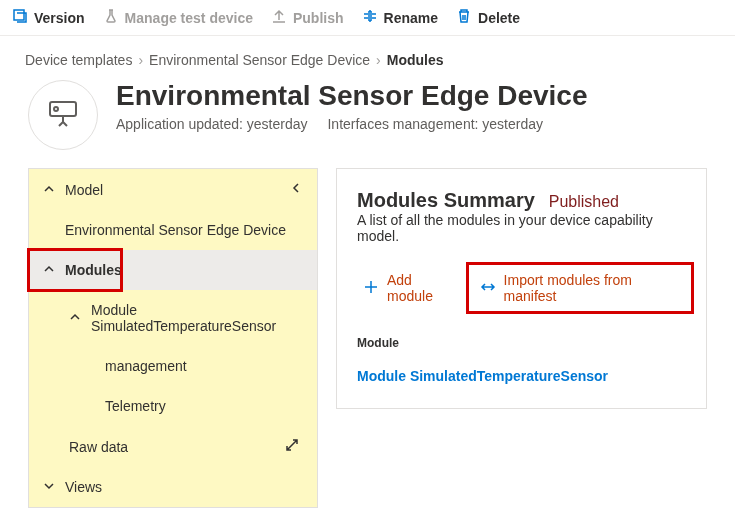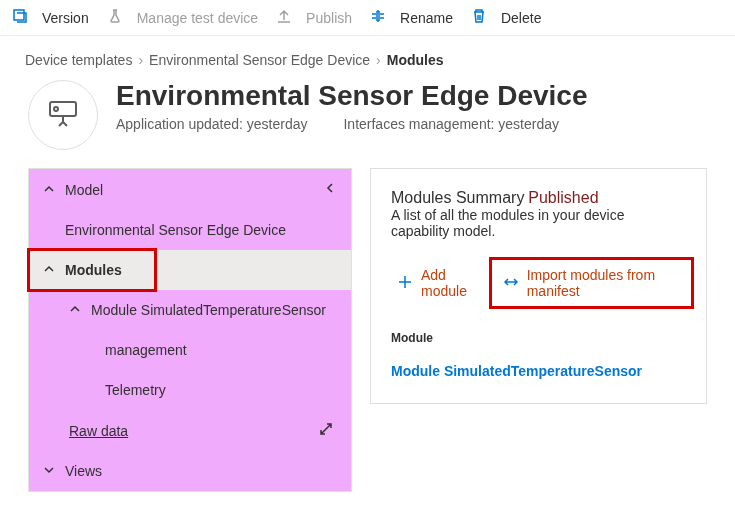--- a/index.html
+++ b/index.html
@@ -1,52 +1,52 @@
 <!DOCTYPE html>
 <html><head>
 <meta charset="utf-8">
 <style>
   * { box-sizing: border-box; margin: 0; padding: 0; }
   body { font-family: 'Segoe UI', Tahoma, sans-serif; font-size: 14px; color: #323130; background: #fff; width: 735px; }
   
   .toolbar { display: flex; align-items: center; gap: 18px; padding: 8px 12px; border-bottom: 1px solid #edebe9; }
-  .toolbar-item { display: flex; align-items: center; gap: 14px; color: #323130; cursor: pointer; }
+  .toolbar-item { display: flex; align-items: center; gap: 6px; color: #323130; cursor: pointer; font-weight: bold; }
   .toolbar-item.disabled { color: #a19f9d; cursor: default; }
   .toolbar-item svg { width: 16px; height: 16px; }
   
   .breadcrumb { display: flex; align-items: center; gap: 6px; padding: 16px 25px 4px; font-size: 14px; color: #605e5c; }
   .breadcrumb .sep { color: #a19f9d; }
   .breadcrumb .current { font-weight: 600; color: #323130; }
   
   .header { display: flex; align-items: flex-start; gap: 18px; padding: 8px 28px 18px; }
   .avatar-ring { width: 70px; height: 70px; border: 1px solid #e1dfdd; border-radius: 50%; display: flex; align-items: center; justify-content: center; flex-shrink: 0; }
   .avatar-ring svg { width: 36px; height: 36px; }
   .header-text h1 { font-size: 28px; font-weight: 600; color: #323130; margin-bottom: 4px; }
-  .header-text .meta { color: #605e5c; font-size: 14px; display: flex; gap: 36px; align-items: flex-end; }
+  .header-text .meta { color: #605e5c; font-size: 14px; display: flex; gap: 20px; align-items: flex-end; }
   
   .layout { display: flex; gap: 18px; padding: 0 28px 20px; align-items: flex-start; }
   
-  .sidebar { width: 324px; border: 1px solid #e1dfdd; background: #f0abfc; }
+  .sidebar { width: 290px; border: 1px solid #e1dfdd; background: #fef9c3; }
   .side-item { display: flex; align-items: center; padding: 12px 14px; cursor: pointer; position: relative; }
   .side-item.top { justify-content: space-between; }
   .side-item.lvl1 { padding-left: 36px; }
   .side-item.lvl2 { padding-left: 52px; }
   .side-item.lvl3 { padding-left: 76px; }
   .side-item.selected { background: #edebe9; font-weight: 600; }
   .side-item.raw { justify-content: space-between; }
   .chev { width: 12px; height: 12px; margin-right: 10px; flex-shrink: 0; }
   .chev-right { width: 14px; height: 14px; }
   .dblarrow { width: 14px; height: 14px; margin-right: 4px; }
   
   .highlight-box { border: 3px solid #d40000; position: absolute; pointer-events: none; }
   .hb1 { top: -2px; left: -2px; right: 194px; bottom: -2px; }
   .hb2 { top: -6px; left: -8px; right: -8px; bottom: -6px; }
   
   .panel { flex: 1; border: 1px solid #e1dfdd; padding: 20px 20px 24px; }
-  .panel h2 { display: inline-block; font-size: 16px; font-weight: 400; }
+  .panel h2 { display: inline-block; font-size: 20px; font-weight: 700; margin-right: 10px; }
   .panel .status { color: #7f1d1d; font-size: 16px; }
   .panel .desc { color: #323130; }
   .panel-actions { display: flex; align-items: center; gap: 10px; margin-top: 24px; }
   .action-btn { display: flex; align-items: center; gap: 8px; cursor: pointer; color: #c2410c; padding: 4px 6px; position: relative; }
   .action-btn svg { width: 16px; height: 16px; }
   .panel h3 { font-size: 12px; font-weight: 600; margin-top: 28px; }
   .module-link { display: block; margin-top: 18px; color: #0078d4; font-weight: 600; cursor: pointer; }
 </style>
 </head>
 <body>
@@ -165,21 +165,21 @@
     </div>
 
     <div class="side-item lvl3">
       <span>management</span>
     </div>
 
     <div class="side-item lvl3">
       <span>Telemetry</span>
     </div>
 
-    <div class="side-item raw" style="padding-left:40px;text-decoration:underline;">
+    <div class="side-item raw" style="padding-left:40px;">
       <span>Raw data</span>
       <span>
         <svg class="dblarrow" viewBox="0 0 14 14" fill="none" stroke="#323130" stroke-width="1.5">
             <path d="M2 12L12 2M8 2h4v4M6 12H2V8"></path>
           </svg>
       </span>
     </div>
 
     <div class="side-item" style="padding-left:14px;">
       <span>

